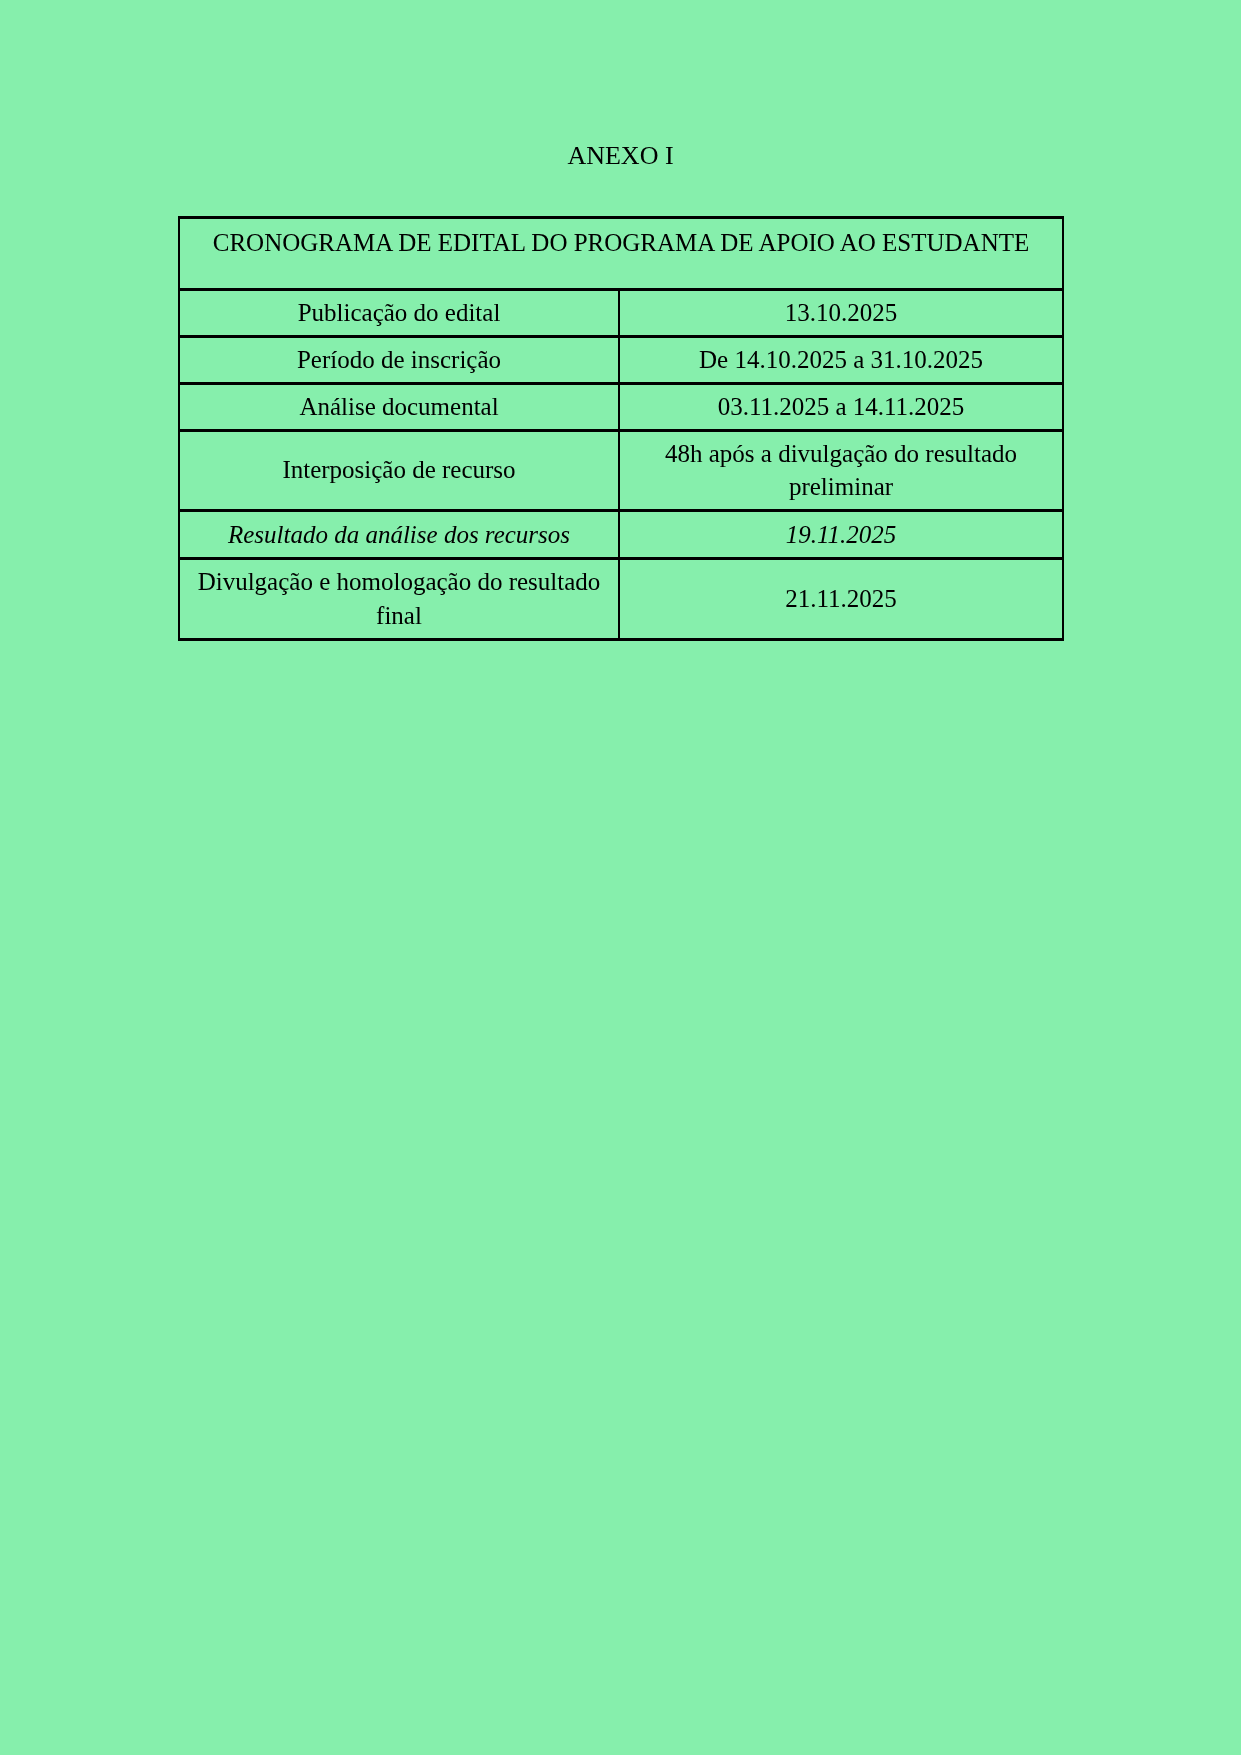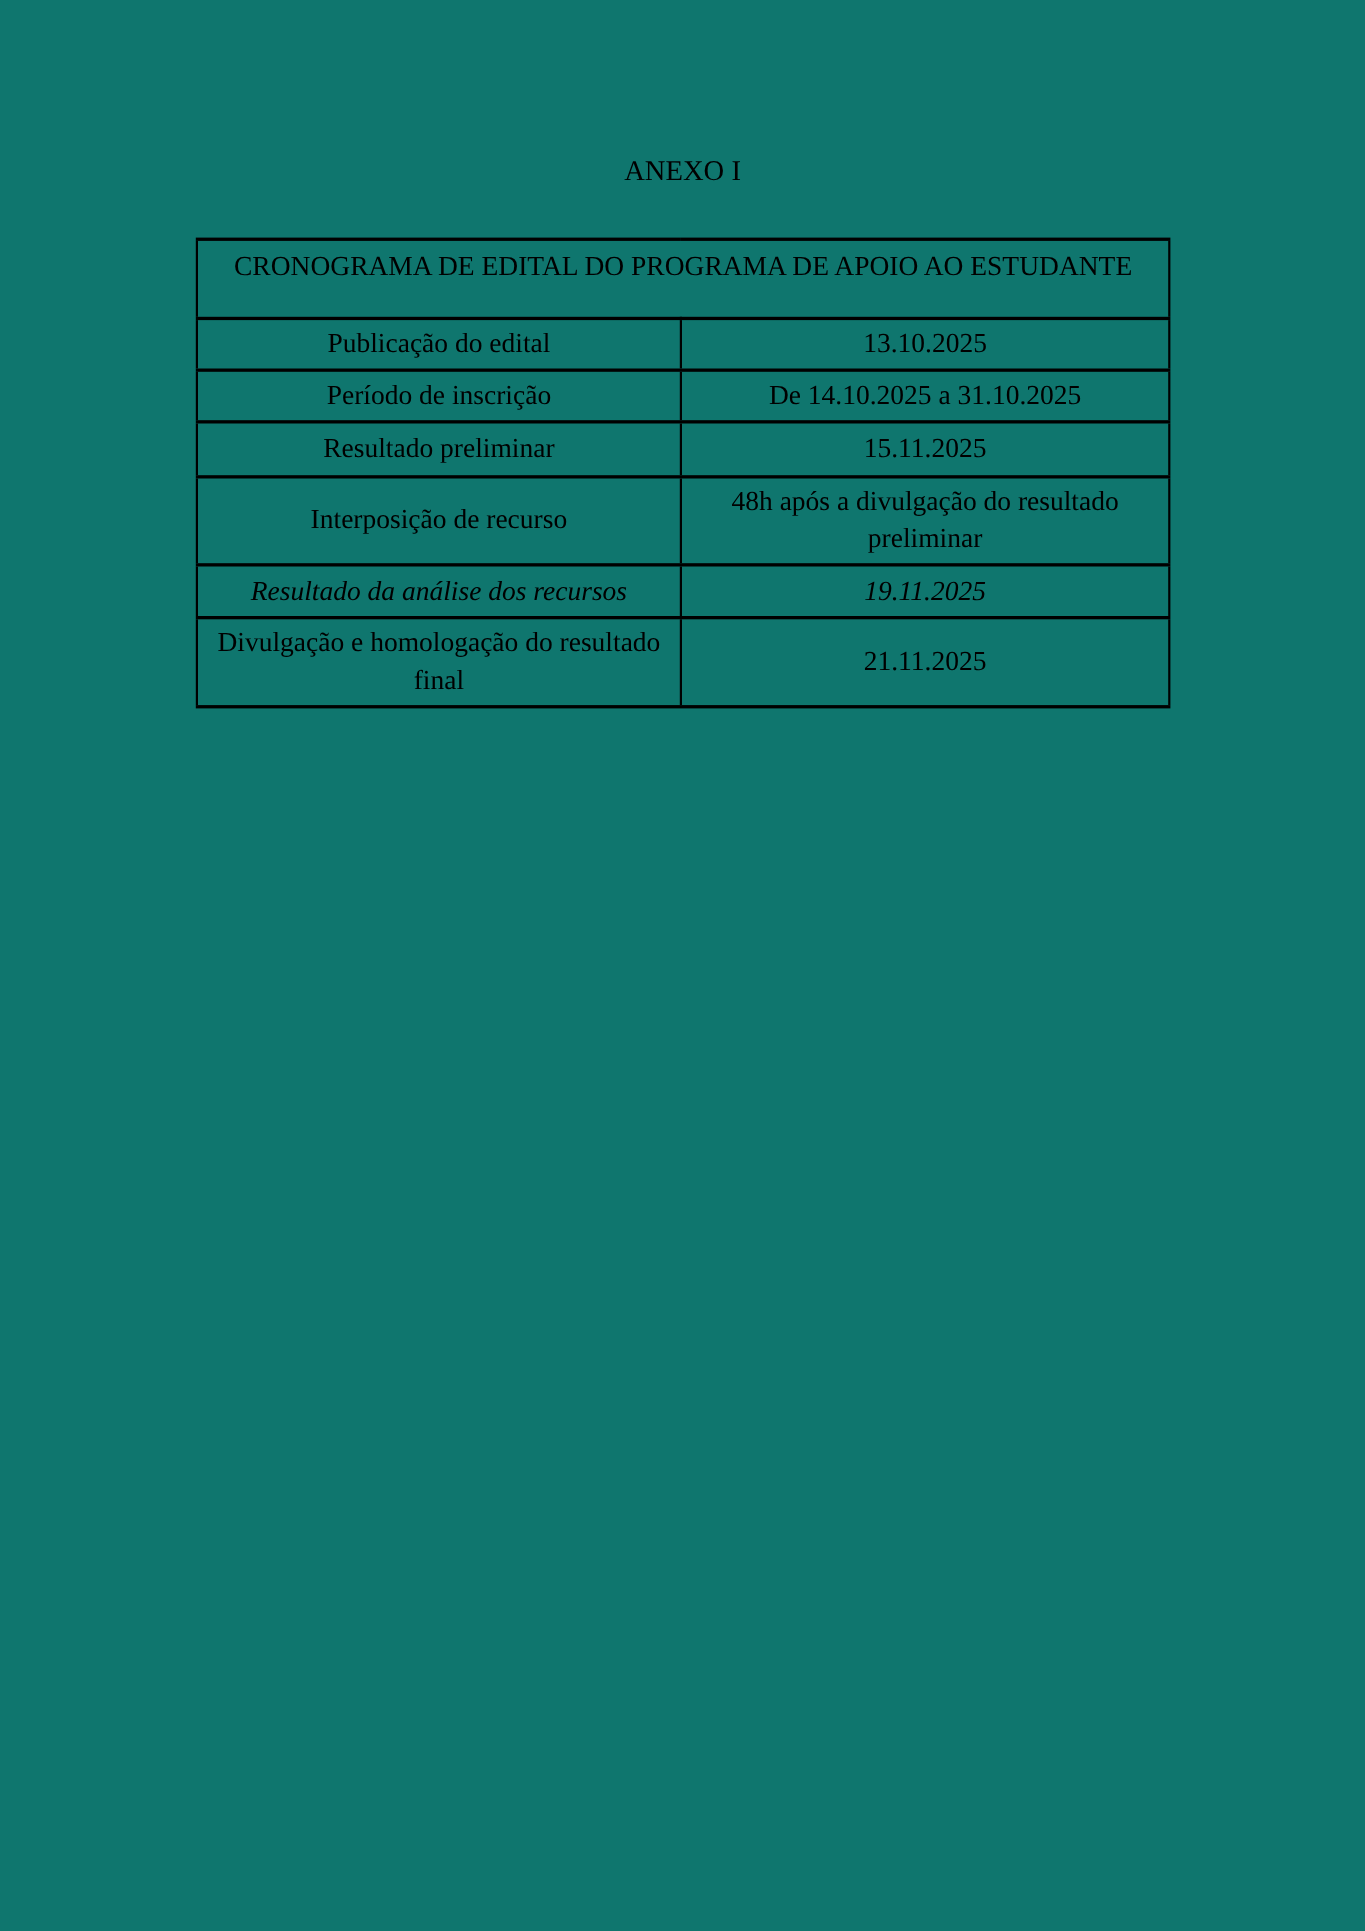--- a/index.html
+++ b/index.html
@@ -5,21 +5,21 @@
   * { box-sizing: border-box; }
   html, body {
     margin: 0;
     padding: 0;
     background: #ffffff;
   }
   .page {
     position: relative;
     width: 1241px;
     height: 1755px;
-    background: #0f766e;
+    background: #86efac;
     color: #000000;
     font-family: "Liberation Serif", "DejaVu Serif", serif;
     overflow: hidden;
   }
   .doc-title {
     position: absolute;
     top: 141px;
     left: 0;
     width: 100%;
     margin: 0;
@@ -87,23 +87,23 @@
     </thead>
     <tbody>
       <tr class="r0">
         <td>Publicação do edital</td>
         <td>13.10.2025</td>
       </tr>
       <tr class="r1">
         <td>Período de inscrição</td>
         <td>De 14.10.2025 a 31.10.2025</td>
       </tr>
-      <tr class="r3">
-        <td>Resultado preliminar</td>
-        <td>15.11.2025</td>
+      <tr class="r2">
+        <td>Análise documental</td>
+        <td>03.11.2025 a 14.11.2025</td>
       </tr>
       <tr class="r4">
         <td>Interposição de recurso</td>
         <td>48h após a divulgação do resultado preliminar</td>
       </tr>
       <tr class="r5">
         <td>Resultado da análise dos recursos</td>
         <td>19.11.2025</td>
       </tr>
       <tr class="r6">

